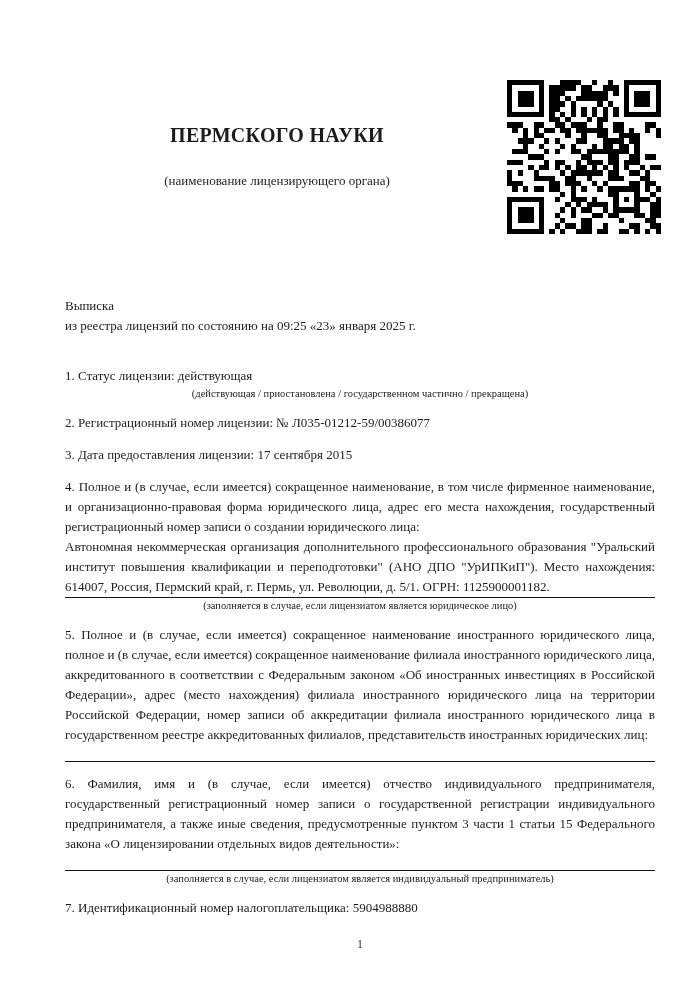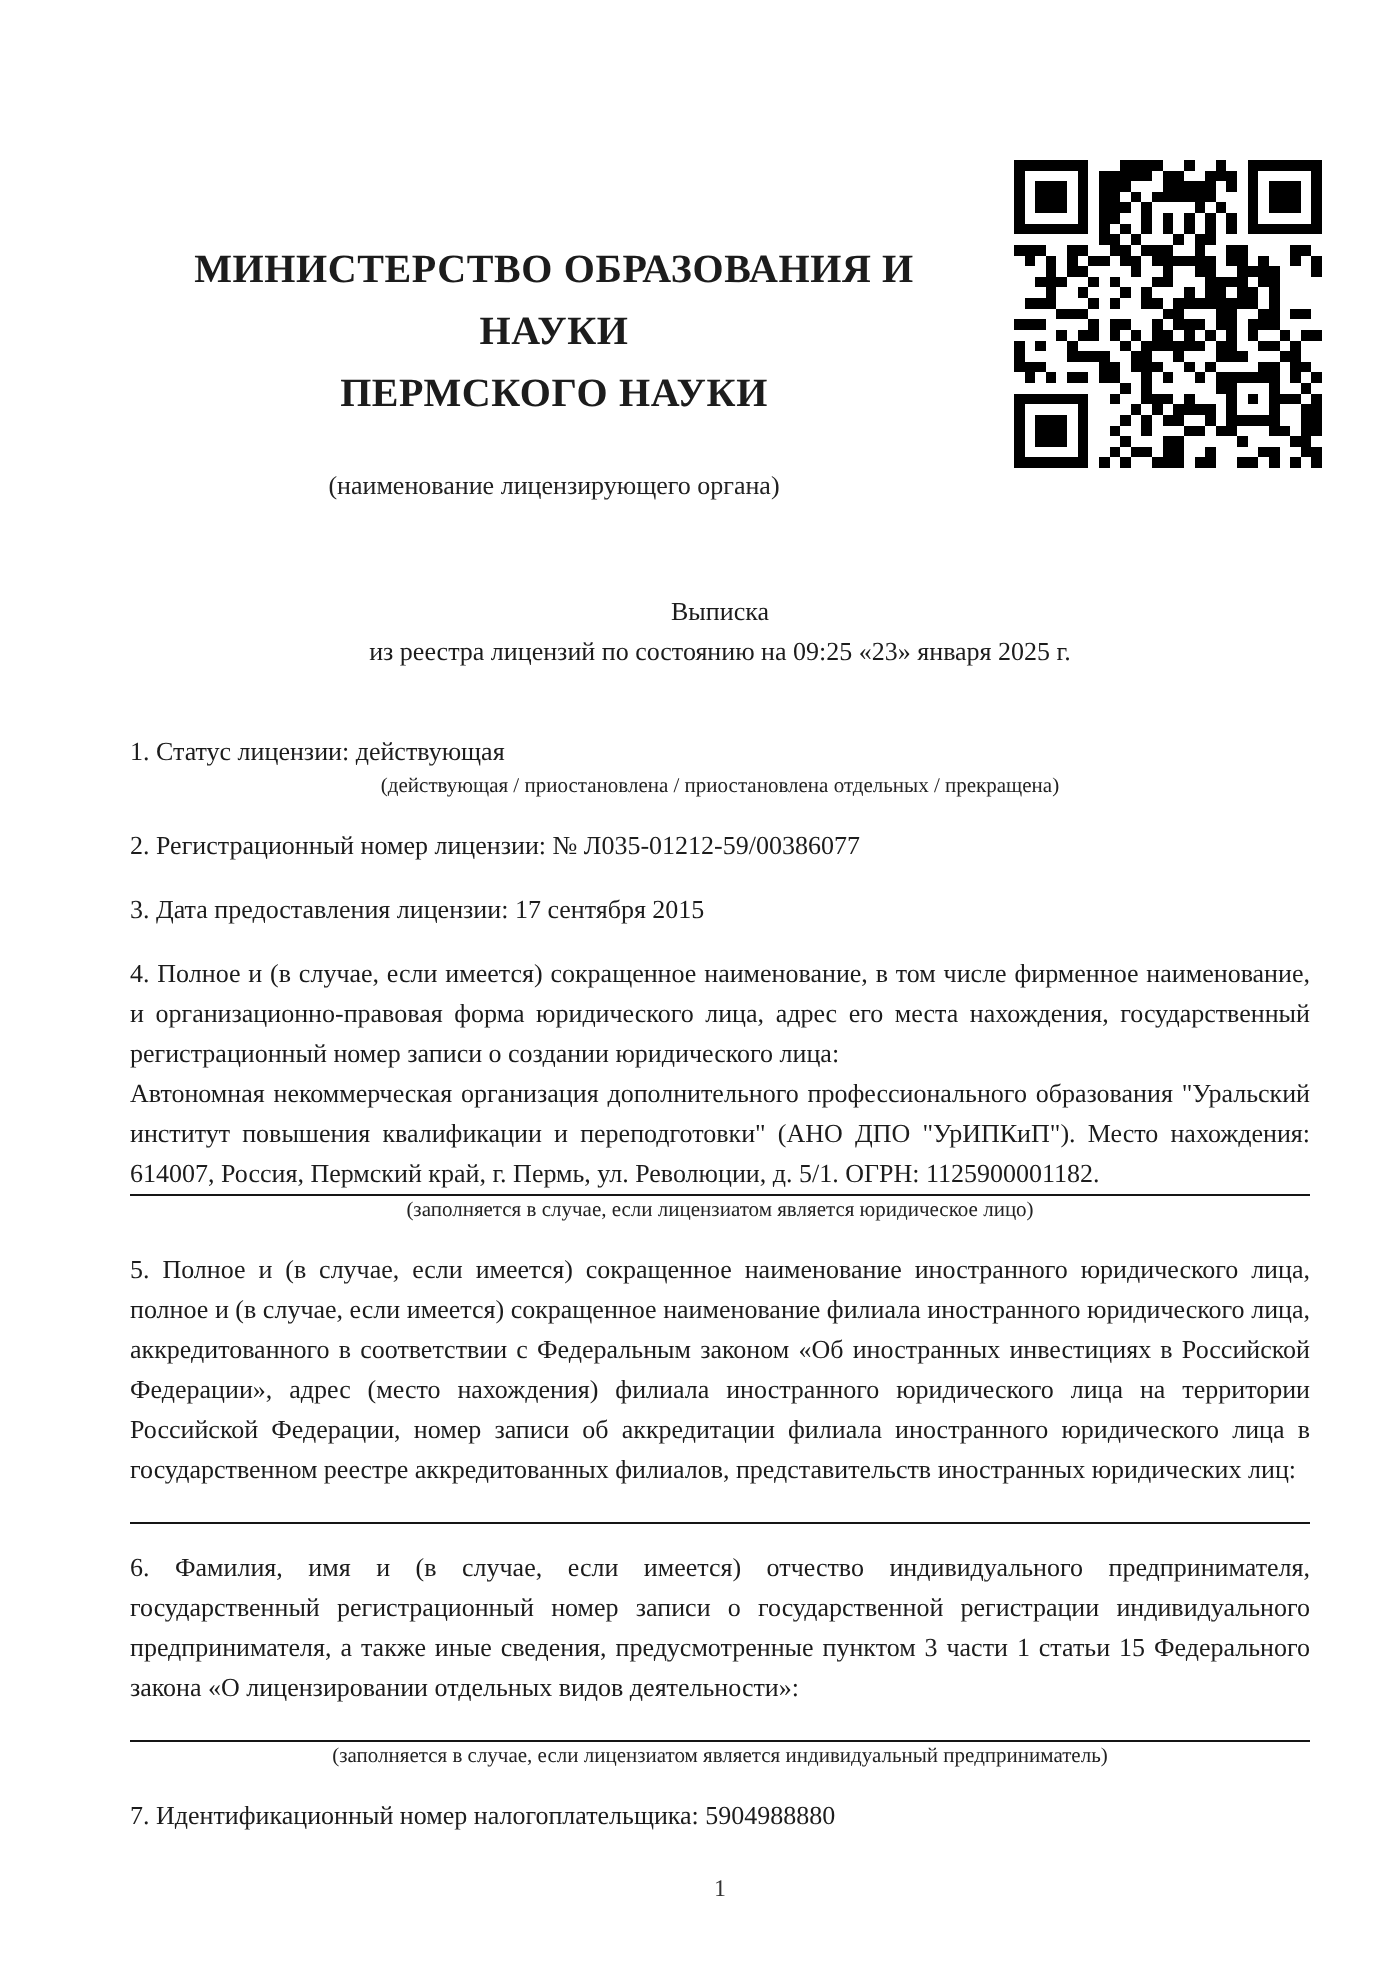--- a/index.html
+++ b/index.html
@@ -35,21 +35,20 @@
   .qr {
     position: absolute;
     right: -6px;
     top: 80px;
     width: 154px;
     height: 154px;
     background: #fff;
   }
   .doc-title {
     margin-top: 44px;
-    text-align: center;
     font-size: 13px;
     line-height: 20px;
   }
   .items { margin-top: 30px; font-size: 13px; line-height: 20px; }
   .item { margin-bottom: 12px; }
   .item-text { text-align: justify; }
   .item-value { text-align: justify; }
   .item-note {
     text-align: center;
     font-size: 10.5px;
@@ -69,39 +68,38 @@
     color: #333;
   }
 </style>
 </head>
 <body>
 
 <div class="page">
 
   <div class="header">
     <div class="ministry">
-      <div class="ministry-title">МИНИСТЕРСТВО ОБРАЗОВАНИЯ И НАУКИ</div>
       <div class="ministry-title">ПЕРМСКОГО НАУКИ</div>
       <div class="ministry-caption">(наименование лицензирующего органа)</div>
     </div>
     <svg id="qr" class="qr" xmlns="http://www.w3.org/2000/svg" viewBox="0 0 29 29" shape-rendering="crispEdges">
         <path d="M0 0h1v1h-1zM1 0h1v1h-1zM2 0h1v1h-1zM3 0h1v1h-1zM4 0h1v1h-1zM5 0h1v1h-1zM6 0h1v1h-1zM10 0h1v1h-1zM11 0h1v1h-1zM12 0h1v1h-1zM13 0h1v1h-1zM16 0h1v1h-1zM19 0h1v1h-1zM22 0h1v1h-1zM23 0h1v1h-1zM24 0h1v1h-1zM25 0h1v1h-1zM26 0h1v1h-1zM27 0h1v1h-1zM28 0h1v1h-1zM0 1h1v1h-1zM6 1h1v1h-1zM8 1h1v1h-1zM9 1h1v1h-1zM10 1h1v1h-1zM11 1h1v1h-1zM12 1h1v1h-1zM14 1h1v1h-1zM15 1h1v1h-1zM18 1h1v1h-1zM19 1h1v1h-1zM20 1h1v1h-1zM22 1h1v1h-1zM28 1h1v1h-1zM0 2h1v1h-1zM2 2h1v1h-1zM3 2h1v1h-1zM4 2h1v1h-1zM6 2h1v1h-1zM8 2h1v1h-1zM9 2h1v1h-1zM10 2h1v1h-1zM14 2h1v1h-1zM15 2h1v1h-1zM16 2h1v1h-1zM17 2h1v1h-1zM18 2h1v1h-1zM20 2h1v1h-1zM22 2h1v1h-1zM24 2h1v1h-1zM25 2h1v1h-1zM26 2h1v1h-1zM28 2h1v1h-1zM0 3h1v1h-1zM2 3h1v1h-1zM3 3h1v1h-1zM4 3h1v1h-1zM6 3h1v1h-1zM8 3h1v1h-1zM9 3h1v1h-1zM11 3h1v1h-1zM13 3h1v1h-1zM14 3h1v1h-1zM15 3h1v1h-1zM16 3h1v1h-1zM17 3h1v1h-1zM18 3h1v1h-1zM22 3h1v1h-1zM24 3h1v1h-1zM25 3h1v1h-1zM26 3h1v1h-1zM28 3h1v1h-1zM0 4h1v1h-1zM2 4h1v1h-1zM3 4h1v1h-1zM4 4h1v1h-1zM6 4h1v1h-1zM8 4h1v1h-1zM9 4h1v1h-1zM10 4h1v1h-1zM12 4h1v1h-1zM17 4h1v1h-1zM19 4h1v1h-1zM22 4h1v1h-1zM24 4h1v1h-1zM25 4h1v1h-1zM26 4h1v1h-1zM28 4h1v1h-1zM0 5h1v1h-1zM6 5h1v1h-1zM8 5h1v1h-1zM9 5h1v1h-1zM12 5h1v1h-1zM14 5h1v1h-1zM16 5h1v1h-1zM18 5h1v1h-1zM20 5h1v1h-1zM22 5h1v1h-1zM28 5h1v1h-1zM0 6h1v1h-1zM1 6h1v1h-1zM2 6h1v1h-1zM3 6h1v1h-1zM4 6h1v1h-1zM5 6h1v1h-1zM6 6h1v1h-1zM8 6h1v1h-1zM10 6h1v1h-1zM12 6h1v1h-1zM14 6h1v1h-1zM16 6h1v1h-1zM18 6h1v1h-1zM20 6h1v1h-1zM22 6h1v1h-1zM23 6h1v1h-1zM24 6h1v1h-1zM25 6h1v1h-1zM26 6h1v1h-1zM27 6h1v1h-1zM28 6h1v1h-1zM8 7h1v1h-1zM9 7h1v1h-1zM11 7h1v1h-1zM15 7h1v1h-1zM17 7h1v1h-1zM18 7h1v1h-1zM0 8h1v1h-1zM1 8h1v1h-1zM2 8h1v1h-1zM5 8h1v1h-1zM6 8h1v1h-1zM9 8h1v1h-1zM10 8h1v1h-1zM12 8h1v1h-1zM13 8h1v1h-1zM14 8h1v1h-1zM17 8h1v1h-1zM20 8h1v1h-1zM21 8h1v1h-1zM26 8h1v1h-1zM27 8h1v1h-1zM1 9h1v1h-1zM3 9h1v1h-1zM5 9h1v1h-1zM7 9h1v1h-1zM8 9h1v1h-1zM10 9h1v1h-1zM11 9h1v1h-1zM13 9h1v1h-1zM14 9h1v1h-1zM15 9h1v1h-1zM16 9h1v1h-1zM17 9h1v1h-1zM18 9h1v1h-1zM20 9h1v1h-1zM21 9h1v1h-1zM23 9h1v1h-1zM26 9h1v1h-1zM28 9h1v1h-1zM3 10h1v1h-1zM5 10h1v1h-1zM6 10h1v1h-1zM11 10h1v1h-1zM14 10h1v1h-1zM17 10h1v1h-1zM18 10h1v1h-1zM21 10h1v1h-1zM22 10h1v1h-1zM23 10h1v1h-1zM24 10h1v1h-1zM28 10h1v1h-1zM2 11h1v1h-1zM3 11h1v1h-1zM4 11h1v1h-1zM7 11h1v1h-1zM9 11h1v1h-1zM13 11h1v1h-1zM14 11h1v1h-1zM18 11h1v1h-1zM19 11h1v1h-1zM20 11h1v1h-1zM21 11h1v1h-1zM23 11h1v1h-1zM24 11h1v1h-1zM3 12h1v1h-1zM6 12h1v1h-1zM10 12h1v1h-1zM12 12h1v1h-1zM16 12h1v1h-1zM18 12h1v1h-1zM19 12h1v1h-1zM21 12h1v1h-1zM22 12h1v1h-1zM24 12h1v1h-1zM1 13h1v1h-1zM2 13h1v1h-1zM3 13h1v1h-1zM7 13h1v1h-1zM9 13h1v1h-1zM12 13h1v1h-1zM13 13h1v1h-1zM15 13h1v1h-1zM16 13h1v1h-1zM17 13h1v1h-1zM18 13h1v1h-1zM19 13h1v1h-1zM20 13h1v1h-1zM21 13h1v1h-1zM22 13h1v1h-1zM24 13h1v1h-1zM4 14h1v1h-1zM5 14h1v1h-1zM6 14h1v1h-1zM14 14h1v1h-1zM15 14h1v1h-1zM19 14h1v1h-1zM20 14h1v1h-1zM23 14h1v1h-1zM24 14h1v1h-1zM26 14h1v1h-1zM27 14h1v1h-1zM0 15h1v1h-1zM1 15h1v1h-1zM2 15h1v1h-1zM7 15h1v1h-1zM9 15h1v1h-1zM10 15h1v1h-1zM13 15h1v1h-1zM15 15h1v1h-1zM16 15h1v1h-1zM17 15h1v1h-1zM19 15h1v1h-1zM20 15h1v1h-1zM22 15h1v1h-1zM23 15h1v1h-1zM24 15h1v1h-1zM4 16h1v1h-1zM6 16h1v1h-1zM7 16h1v1h-1zM9 16h1v1h-1zM11 16h1v1h-1zM13 16h1v1h-1zM14 16h1v1h-1zM16 16h1v1h-1zM18 16h1v1h-1zM20 16h1v1h-1zM22 16h1v1h-1zM25 16h1v1h-1zM27 16h1v1h-1zM28 16h1v1h-1zM0 17h1v1h-1zM2 17h1v1h-1zM5 17h1v1h-1zM10 17h1v1h-1zM12 17h1v1h-1zM13 17h1v1h-1zM14 17h1v1h-1zM15 17h1v1h-1zM16 17h1v1h-1zM17 17h1v1h-1zM19 17h1v1h-1zM20 17h1v1h-1zM23 17h1v1h-1zM24 17h1v1h-1zM26 17h1v1h-1zM0 18h1v1h-1zM5 18h1v1h-1zM6 18h1v1h-1zM7 18h1v1h-1zM8 18h1v1h-1zM11 18h1v1h-1zM12 18h1v1h-1zM15 18h1v1h-1zM19 18h1v1h-1zM20 18h1v1h-1zM21 18h1v1h-1zM25 18h1v1h-1zM26 18h1v1h-1zM0 19h1v1h-1zM1 19h1v1h-1zM2 19h1v1h-1zM8 19h1v1h-1zM9 19h1v1h-1zM11 19h1v1h-1zM12 19h1v1h-1zM13 19h1v1h-1zM16 19h1v1h-1zM18 19h1v1h-1zM23 19h1v1h-1zM24 19h1v1h-1zM26 19h1v1h-1zM27 19h1v1h-1zM1 20h1v1h-1zM3 20h1v1h-1zM5 20h1v1h-1zM6 20h1v1h-1zM8 20h1v1h-1zM9 20h1v1h-1zM12 20h1v1h-1zM14 20h1v1h-1zM17 20h1v1h-1zM19 20h1v1h-1zM20 20h1v1h-1zM21 20h1v1h-1zM22 20h1v1h-1zM23 20h1v1h-1zM24 20h1v1h-1zM26 20h1v1h-1zM28 20h1v1h-1zM10 21h1v1h-1zM12 21h1v1h-1zM19 21h1v1h-1zM20 21h1v1h-1zM24 21h1v1h-1zM27 21h1v1h-1zM0 22h1v1h-1zM1 22h1v1h-1zM2 22h1v1h-1zM3 22h1v1h-1zM4 22h1v1h-1zM5 22h1v1h-1zM6 22h1v1h-1zM9 22h1v1h-1zM12 22h1v1h-1zM13 22h1v1h-1zM14 22h1v1h-1zM16 22h1v1h-1zM20 22h1v1h-1zM22 22h1v1h-1zM24 22h1v1h-1zM25 22h1v1h-1zM26 22h1v1h-1zM28 22h1v1h-1zM0 23h1v1h-1zM6 23h1v1h-1zM11 23h1v1h-1zM13 23h1v1h-1zM15 23h1v1h-1zM16 23h1v1h-1zM17 23h1v1h-1zM18 23h1v1h-1zM20 23h1v1h-1zM24 23h1v1h-1zM27 23h1v1h-1zM28 23h1v1h-1zM0 24h1v1h-1zM2 24h1v1h-1zM3 24h1v1h-1zM4 24h1v1h-1zM6 24h1v1h-1zM10 24h1v1h-1zM12 24h1v1h-1zM14 24h1v1h-1zM15 24h1v1h-1zM18 24h1v1h-1zM20 24h1v1h-1zM21 24h1v1h-1zM22 24h1v1h-1zM23 24h1v1h-1zM24 24h1v1h-1zM27 24h1v1h-1zM28 24h1v1h-1zM0 25h1v1h-1zM2 25h1v1h-1zM3 25h1v1h-1zM4 25h1v1h-1zM6 25h1v1h-1zM9 25h1v1h-1zM12 25h1v1h-1zM16 25h1v1h-1zM17 25h1v1h-1zM19 25h1v1h-1zM20 25h1v1h-1zM24 25h1v1h-1zM25 25h1v1h-1zM27 25h1v1h-1zM28 25h1v1h-1zM0 26h1v1h-1zM2 26h1v1h-1zM3 26h1v1h-1zM4 26h1v1h-1zM6 26h1v1h-1zM10 26h1v1h-1zM14 26h1v1h-1zM15 26h1v1h-1zM21 26h1v1h-1zM26 26h1v1h-1zM27 26h1v1h-1zM0 27h1v1h-1zM6 27h1v1h-1zM9 27h1v1h-1zM11 27h1v1h-1zM12 27h1v1h-1zM14 27h1v1h-1zM15 27h1v1h-1zM18 27h1v1h-1zM23 27h1v1h-1zM24 27h1v1h-1zM27 27h1v1h-1zM28 27h1v1h-1zM0 28h1v1h-1zM1 28h1v1h-1zM2 28h1v1h-1zM3 28h1v1h-1zM4 28h1v1h-1zM5 28h1v1h-1zM6 28h1v1h-1zM8 28h1v1h-1zM10 28h1v1h-1zM13 28h1v1h-1zM14 28h1v1h-1zM15 28h1v1h-1zM17 28h1v1h-1zM18 28h1v1h-1zM21 28h1v1h-1zM22 28h1v1h-1zM24 28h1v1h-1zM26 28h1v1h-1zM28 28h1v1h-1z" fill="#000"></path>
       </svg>
   </div>
 
   <div class="doc-title">
     <div>Выписка</div>
     <div>из реестра лицензий по состоянию на 09:25 «23» января 2025 г.</div>
   </div>
 
   <div class="items">
 
     <div class="item">
       <div class="item-text">1. Статус лицензии: действующая</div>
-      <div class="item-note">(действующая / приостановлена / приостановлена отдельных / прекращена)</div>
+      <div class="item-note">(действующая / приостановлена / государственном частично / прекращена)</div>
     </div>
 
     <div class="item">
       <div class="item-text">2. Регистрационный номер лицензии: № Л035-01212-59/00386077</div>
     </div>
 
     <div class="item">
       <div class="item-text">3. Дата предоставления лицензии: 17 сентября 2015</div>
     </div>
 

